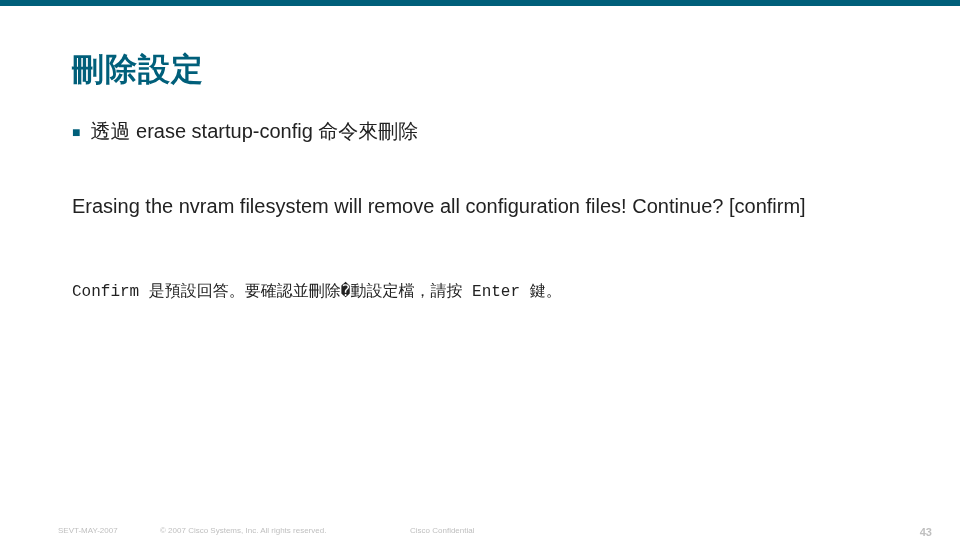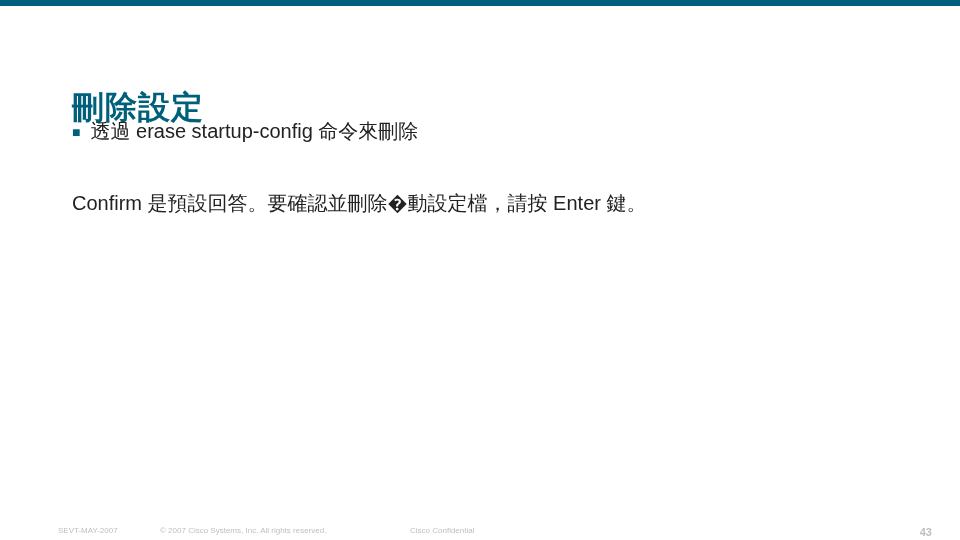--- a/index.html
+++ b/index.html
@@ -1,25 +1,25 @@
 <!DOCTYPE html>
 <html><head>
 <meta charset="utf-8">
 <style>
   * { margin: 0; padding: 0; box-sizing: border-box; }
   html, body { width: 960px; height: 540px; font-family: Arial, "Microsoft JhengHei", sans-serif; background: #fff; overflow: hidden; }
   .slide { position: relative; width: 960px; height: 540px; }
   .topbar { position: absolute; top: 0; left: 0; width: 960px; height: 6px; background: #005f7a; }
-  .title { position: absolute; top: 48px; left: 72px; font-size: 32px; font-weight: 700; color: #005f7a; letter-spacing: 1px; margin-top: 38px; }
+  .title { position: absolute; top: 48px; left: 72px; font-size: 32px; font-weight: 700; color: #005f7a; letter-spacing: 1px; }
   .content { position: absolute; top: 118px; left: 72px; width: 820px; color: #222; }
   .bullet-row { display: flex; align-items: flex-start; font-size: 20px; margin-bottom: 22px; }
   .bullet-mark { color: #005f7a; font-size: 14px; line-height: 28px; margin-right: 10px; }
   .plain-line { font-size: 20px; line-height: 28px; margin-bottom: 22px; }
   .plain-block { font-size: 20px; line-height: 28px; margin-top: 46px; margin-bottom: 22px; }
-  .conf-line { font-size: 20px; line-height: 28px; margin-top: 43px; }
+  .conf-line { font-size: 16px; line-height: 28px; margin-top: 58px; font-family: Liberation Mono, monospace; }
   .footer { position: absolute; bottom: 14px; left: 0; width: 960px; font-size: 8px; color: #bfbfbf; }
   .footer .ref { position: absolute; left: 58px; }
   .footer .copy { position: absolute; left: 140px; padding-left: 20px; }
   .footer .conf { position: absolute; left: 410px; }
   .footer .page { position: absolute; right: 28px; color: #bfbfbf; font-size: 11px; font-weight: bold; }
 </style>
 </head>
 <body>
 
 <div class="slide">
@@ -27,20 +27,21 @@
 
   <div class="title">刪除設定</div>
 
   <div class="content">
     <div class="bullet-row">
       <span class="bullet-mark">■</span>
       <span>透過 erase startup-config 命令來刪除</span>
     </div>
 
 
+    <div class="plain-block">Erasing the nvram filesystem will remove all configuration files! Continue? [confirm]</div>
 
     <div class="conf-line">Confirm 是預設回答。要確認並刪除�動設定檔，請按 Enter 鍵。</div>
   </div>
 
   <div class="footer">
     <span class="ref">SEVT-MAY-2007</span>
     <span class="copy">© 2007 Cisco Systems, Inc. All rights reserved.</span>
     <span class="conf">Cisco Confidential</span>
     <span class="page">43</span>
   </div>

